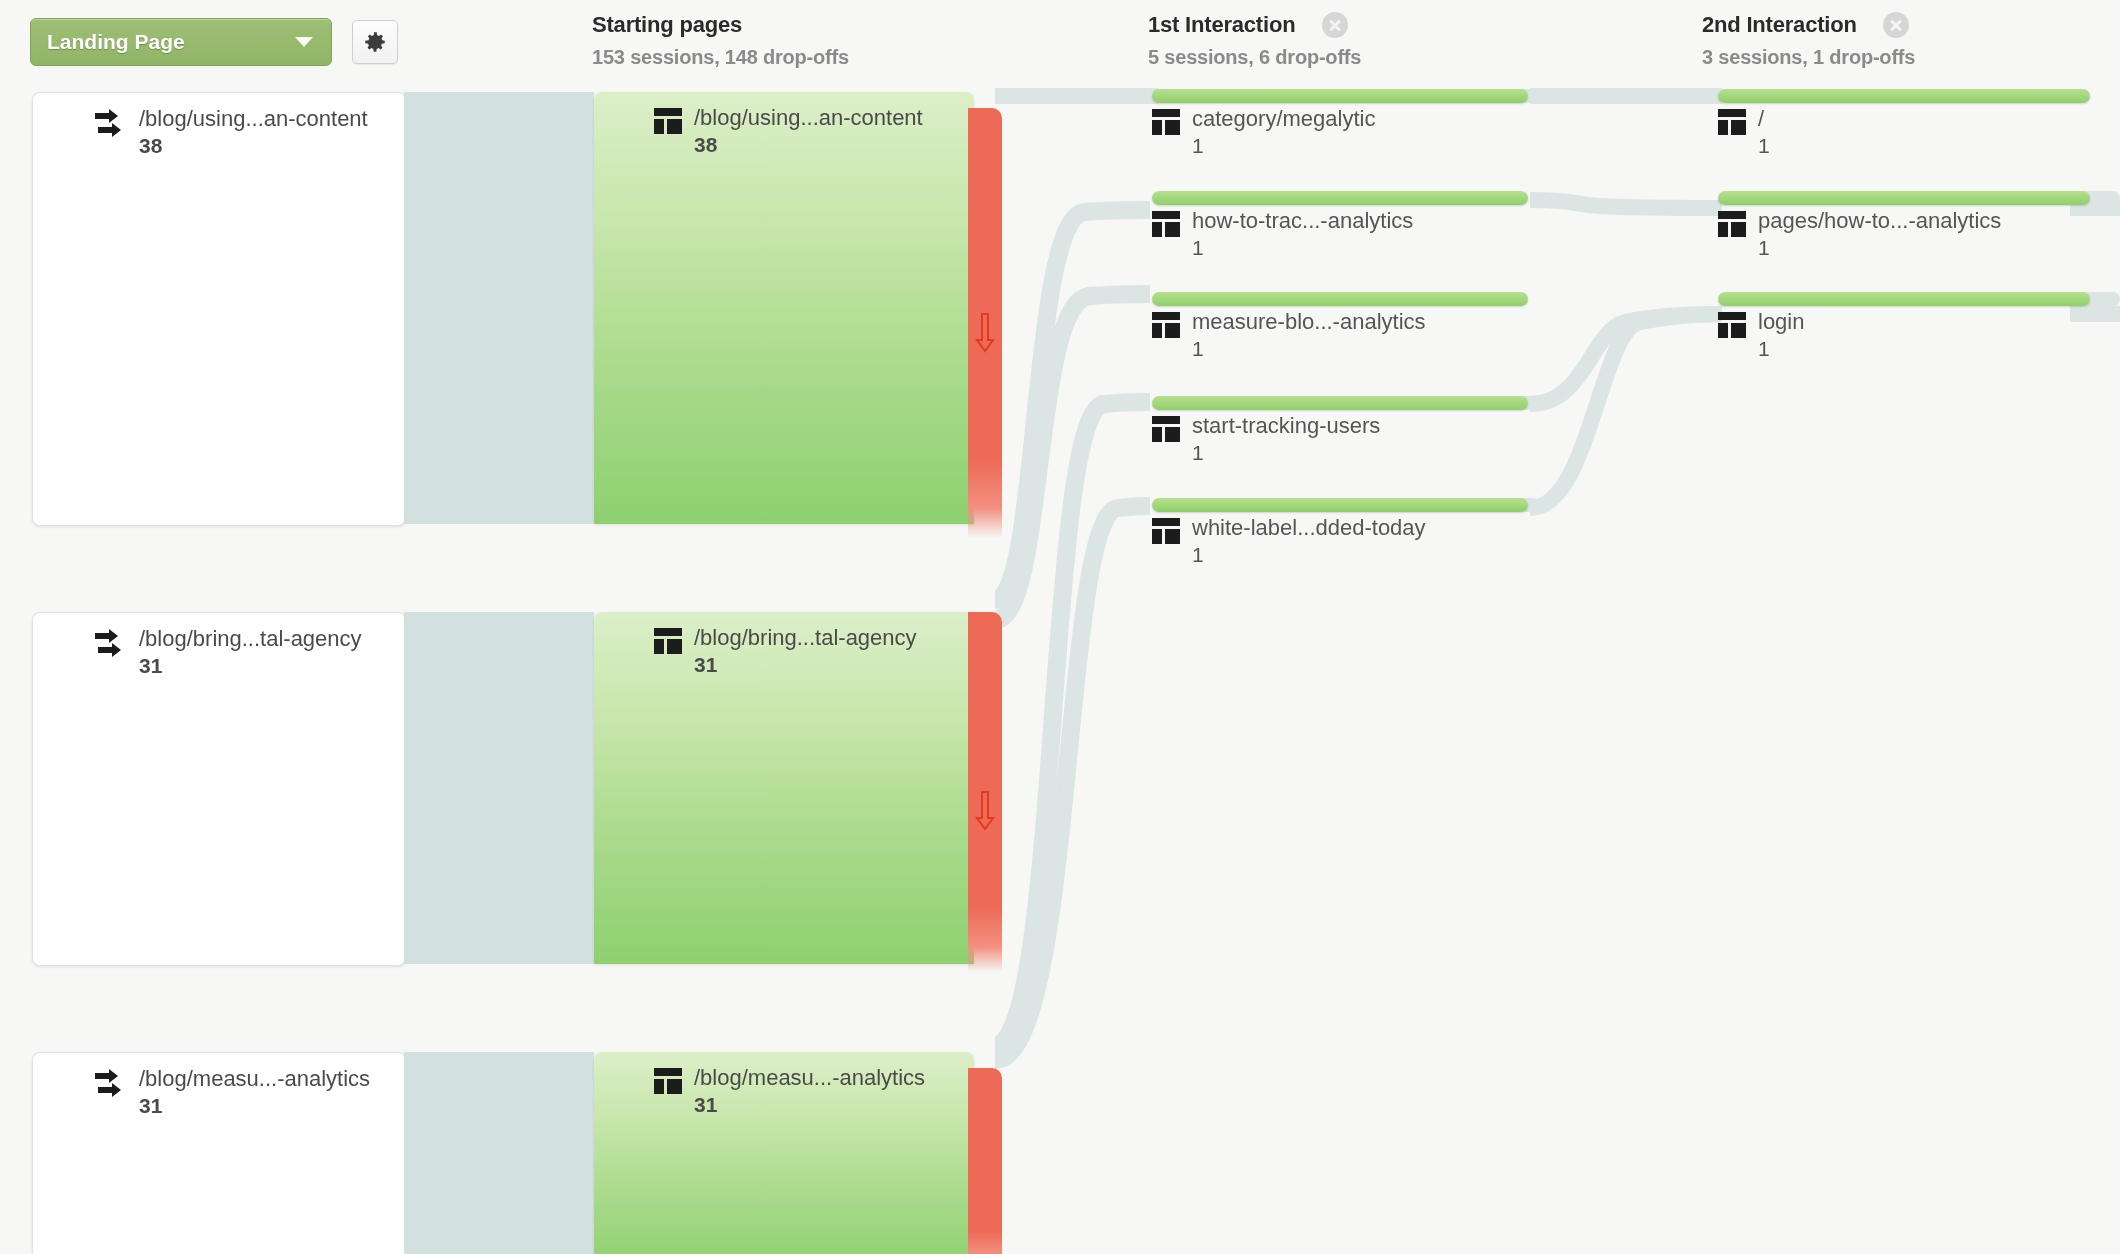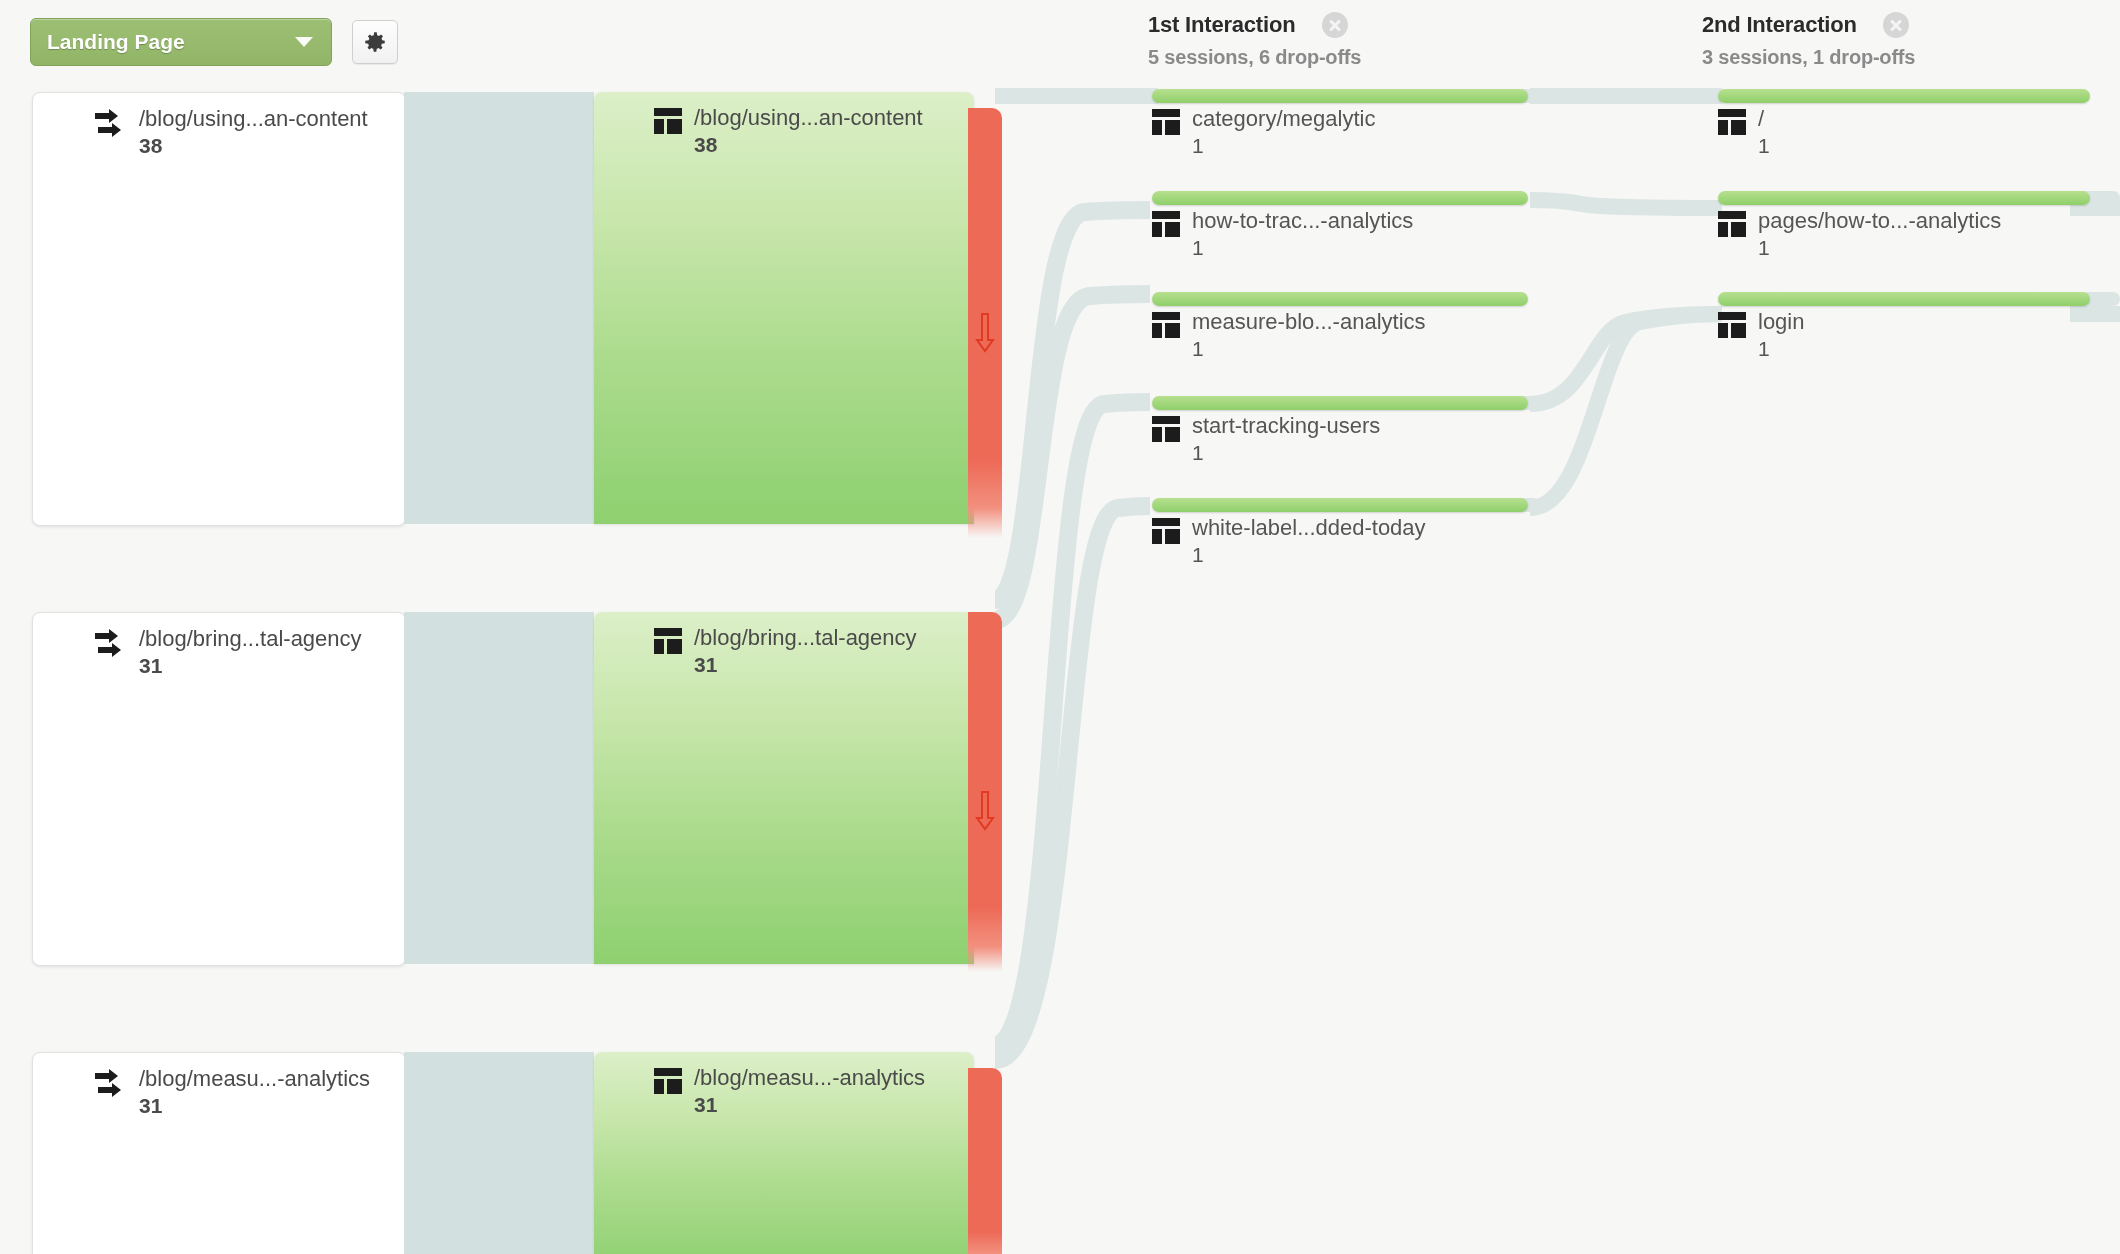--- a/index.html
+++ b/index.html
@@ -128,20 +128,24 @@
     <span class="lbl">Landing Page</span>
     <span class="caret"></span>
   </div>
   <div class="gear-btn">
     <svg width="26" height="26" viewBox="0 0 24 24">
       <path fill="#3c3c3c" d="M12 8.4a3.6 3.6 0 1 0 0 7.2 3.6 3.6 0 0 0 0-7.2zm0 5.4a1.8 1.8 0 1 1 0-3.6 1.8 1.8 0 0 1 0 3.6z"></path>
       <path fill="#3c3c3c" d="M21 13.2v-2.4l-2.3-.4a6.9 6.9 0 0 0-.7-1.7l1.3-1.9-1.7-1.7-1.9 1.3a6.9 6.9 0 0 0-1.7-.7L13.6 3h-2.4l-.4 2.7a6.9 6.9 0 0 0-1.7.7L7.2 5.1 5.5 6.8l1.3 1.9a6.9 6.9 0 0 0-.7 1.7L3 10.8v2.4l2.7.4c.16.6.4 1.17.7 1.7l-1.3 1.9 1.7 1.7 1.9-1.3c.53.3 1.1.54 1.7.7l.4 2.7h2.4l.4-2.7c.6-.16 1.17-.4 1.7-.7l1.9 1.3 1.7-1.7-1.3-1.9c.3-.53.54-1.1.7-1.7L21 13.2z"></path>
     </svg>
   </div>
 
+  <div class="col-head" style="left:592px;">
+    <span class="title">Starting pages</span>
+    <div class="sub">153 sessions, 148 drop-offs</div>
+  </div>
 
   <div class="col-head" style="left:1148px;">
     <span class="title">1st Interaction</span>
     <span class="close-x"></span>
     <div class="sub">5 sessions, 6 drop-offs</div>
   </div>
 
   <div class="col-head" style="left:1702px;">
     <span class="title">2nd Interaction</span>
     <span class="close-x"></span>

